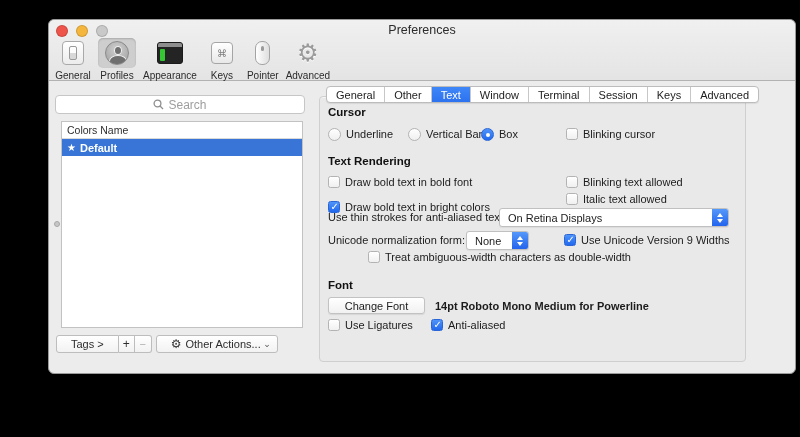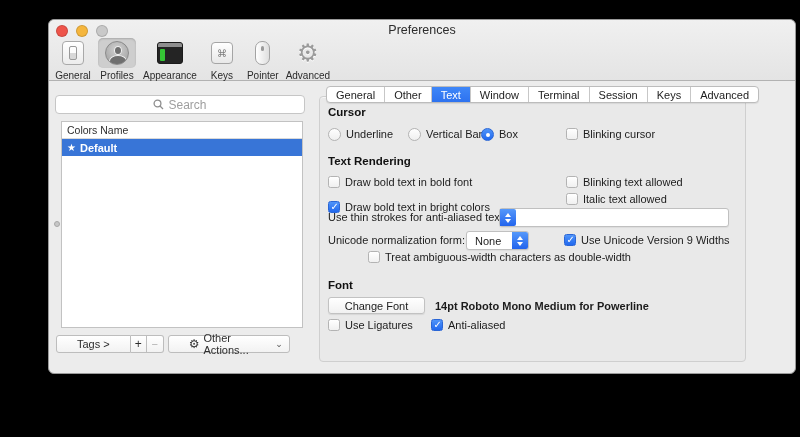--- a/index.html
+++ b/index.html
@@ -48,21 +48,21 @@
   .search .ph { font-size:12px; color:#9e9e9e; }
 
   .plist { position:absolute; left:12px; top:101px; width:242px; height:207px; background:#fff; border:1px solid #c2c2c2; }
   .plist-header { height:17px; border-bottom:1px solid #d9d9d9; font-size:10.5px; color:#2f2f2f; display:flex; align-items:center; padding-left:5px; }
   .prow { height:17px; display:flex; align-items:center; padding-left:5px; font-size:11px; }
   .prow.selected { background:#3875d7; color:#fff; font-weight:bold; }
   .prow .star { margin-right:4px; font-size:10px; }
 
   .side-buttons { position:absolute; left:7px; top:315px; height:18px; display:flex; align-items:stretch; }
   .btn { background:linear-gradient(#ffffff,#f2f2f2); border:1px solid #bdbdbd; font-size:11px; color:#2d2d2d;
-         display:flex; align-items:center; justify-content:center; padding:0 20px; }
+         display:flex; align-items:center; justify-content:center; padding:0 14px; }
   .btn.seg-first { border-radius:3px 0 0 3px; }
   .btn.seg-mid { border-left:none; width:16px; padding:0; }
   .btn.seg-last { border-left:none; border-radius:0 3px 3px 0; width:17px; padding:0; color:#b0b0b0; }
   .btn.plus { font-size:12px; }
   .other-actions { margin-left:4px; border-radius:3px; width:122px; justify-content:flex-start; gap:4px; position:relative; }
   .other-actions .gear { font-family:"DejaVu Sans",sans-serif; font-size:12px; color:#333; }
   .other-actions .chev { position:absolute; right:6px; font-size:9px; color:#555; }
 
   .edge-dot { position:absolute; left:5px; top:201px; width:6px; height:6px; border-radius:50%;
               background:#c7c7c7; border:1px solid #a8a8a8; }
@@ -247,20 +247,21 @@
   </div>
   <div class="row" style="left:517px; top:171px;">
     <span class="cb"></span>
     <span>Italic text allowed</span>
   </div>
 
   <div class="row" style="left:279px; top:189px;">
     <span>Use thin strokes for anti-aliased text</span>
   </div>
   <div class="popup" style="position:absolute; left:450px; top:188px; width:230px;">
+    <span class="val">On Retina Displays</span>
     <span class="step">
         <i class="tri-up"></i>
         <i class="tri-dn"></i>
       </span>
   </div>
 
   <div class="row" style="left:279px; top:212px;">
     <span>Unicode normalization form:</span>
   </div>
   <div class="popup" style="position:absolute; left:417px; top:211px; width:63px;">

